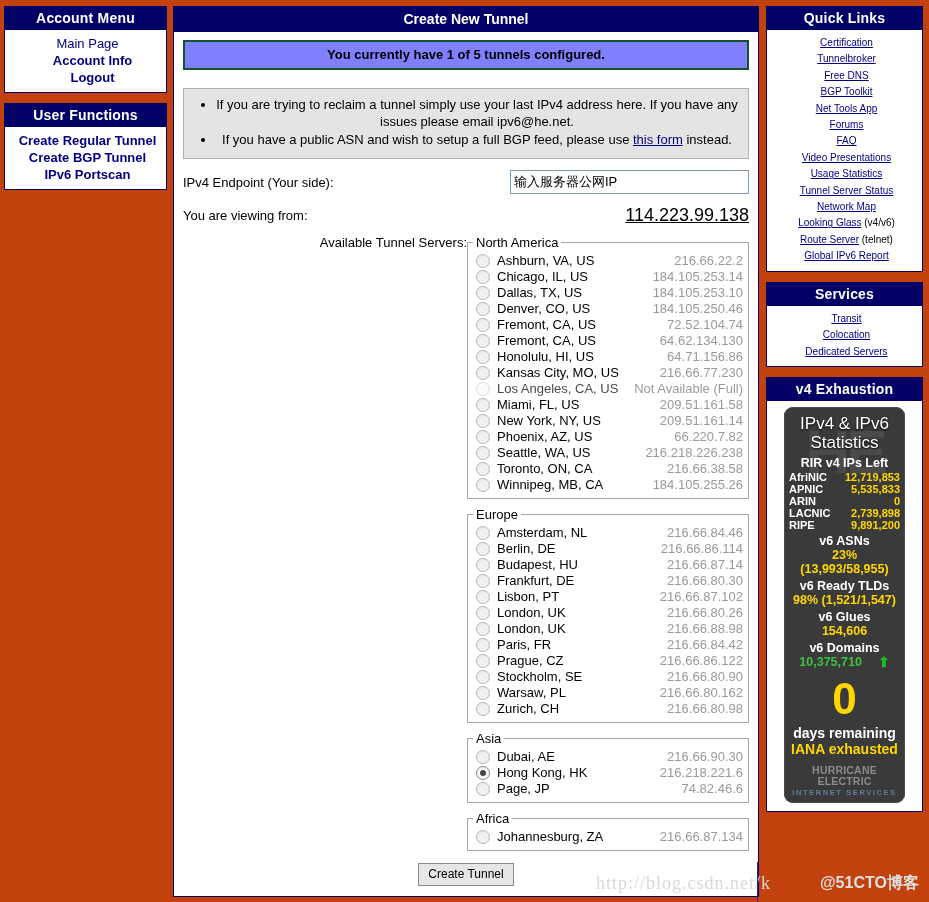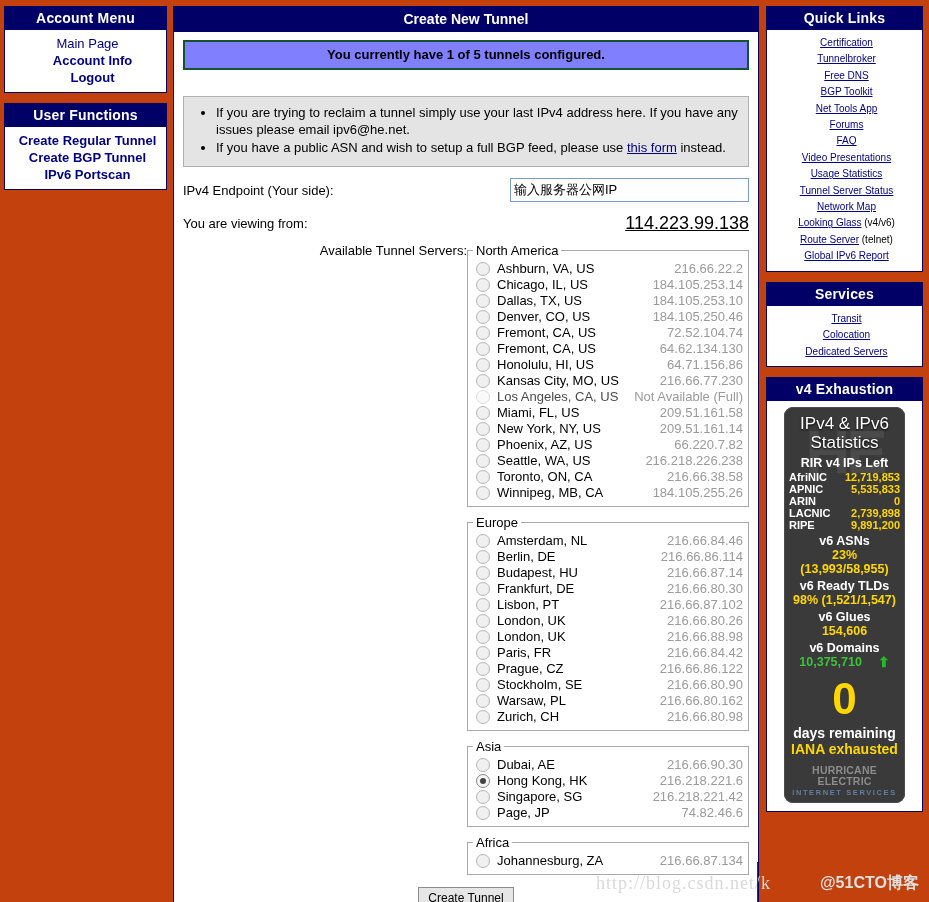--- a/index.html
+++ b/index.html
@@ -59,24 +59,25 @@
   .notice-bar {
     border: 2px solid #14532d;
     background: #8080ff;
     color: #000000;
     font-weight: bold;
     font-size: 13px;
     text-align: center;
     padding: 5px 0 6px 0;
   }
   .info-box {
-    margin-top: 26px;
+    margin-top: 18px;
     border: 1px solid #b0b0b0;
     background: #e4e4e4;
     padding: 7px 10px 9px 10px;
+    text-align: center;
   }
   .info-box ul { margin: 0; padding-left: 22px; }
   .info-box li { line-height: 17px; font-size: 13px; margin-bottom: 1px; }
   .info-box a { color: #000080; }
 
   .form-row {
     display: flex; align-items: center; justify-content: space-between;
     margin-top: 11px; font-size: 13px;
   }
   .form-label { white-space: nowrap; }
@@ -415,25 +416,20 @@
               <legend>Asia</legend>
               <div class="srv">
                 <span class="radio"></span>
                 <span class="name">Dubai, AE</span>
                 <span class="addr">216.66.90.30</span>
               </div>
               <div class="srv">
                 <span class="radio checked"></span>
                 <span class="name">Hong Kong, HK</span>
                 <span class="addr">216.218.221.6</span>
-              </div>
-              <div class="srv">
-                <span class="radio"></span>
-                <span class="name">Singapore, SG</span>
-                <span class="addr">216.218.221.42</span>
               </div>
               <div class="srv">
                 <span class="radio"></span>
                 <span class="name">Page, JP</span>
                 <span class="addr">74.82.46.6</span>
               </div>
             </fieldset>
             <fieldset class="region">
               <legend>Africa</legend>
               <div class="srv">

